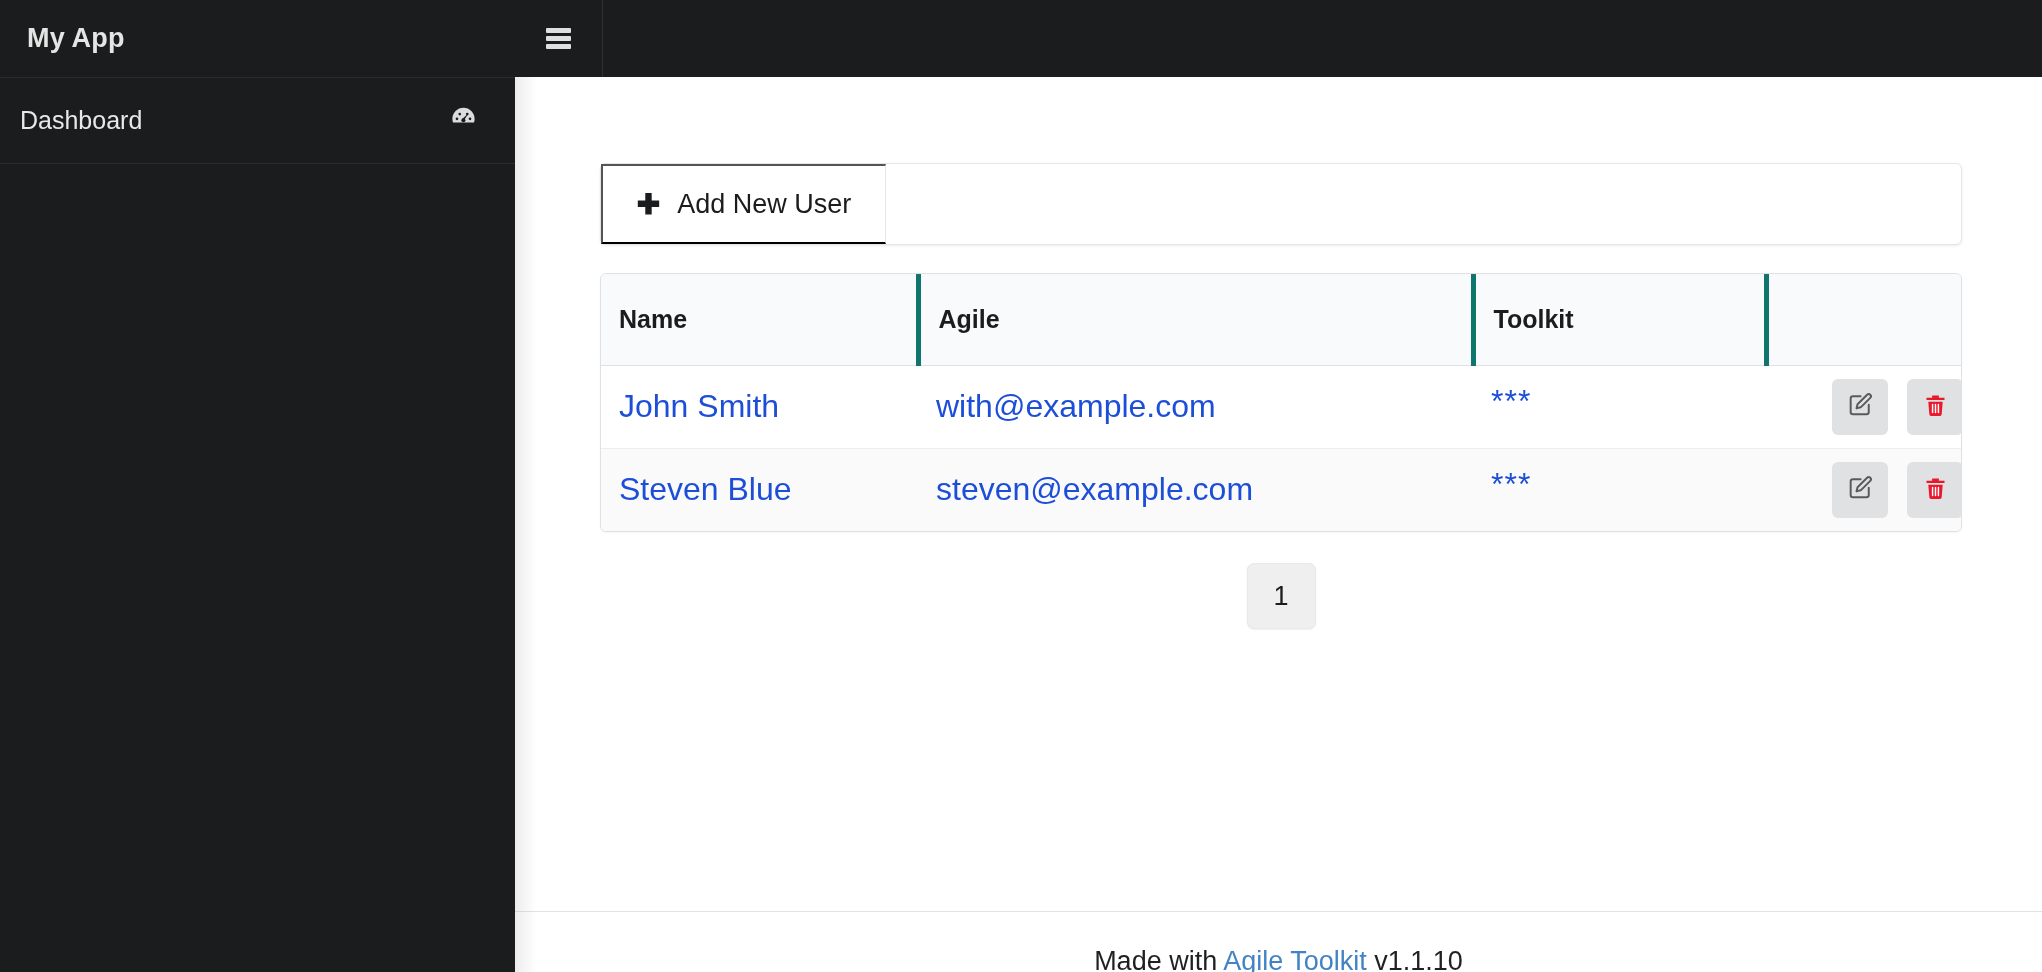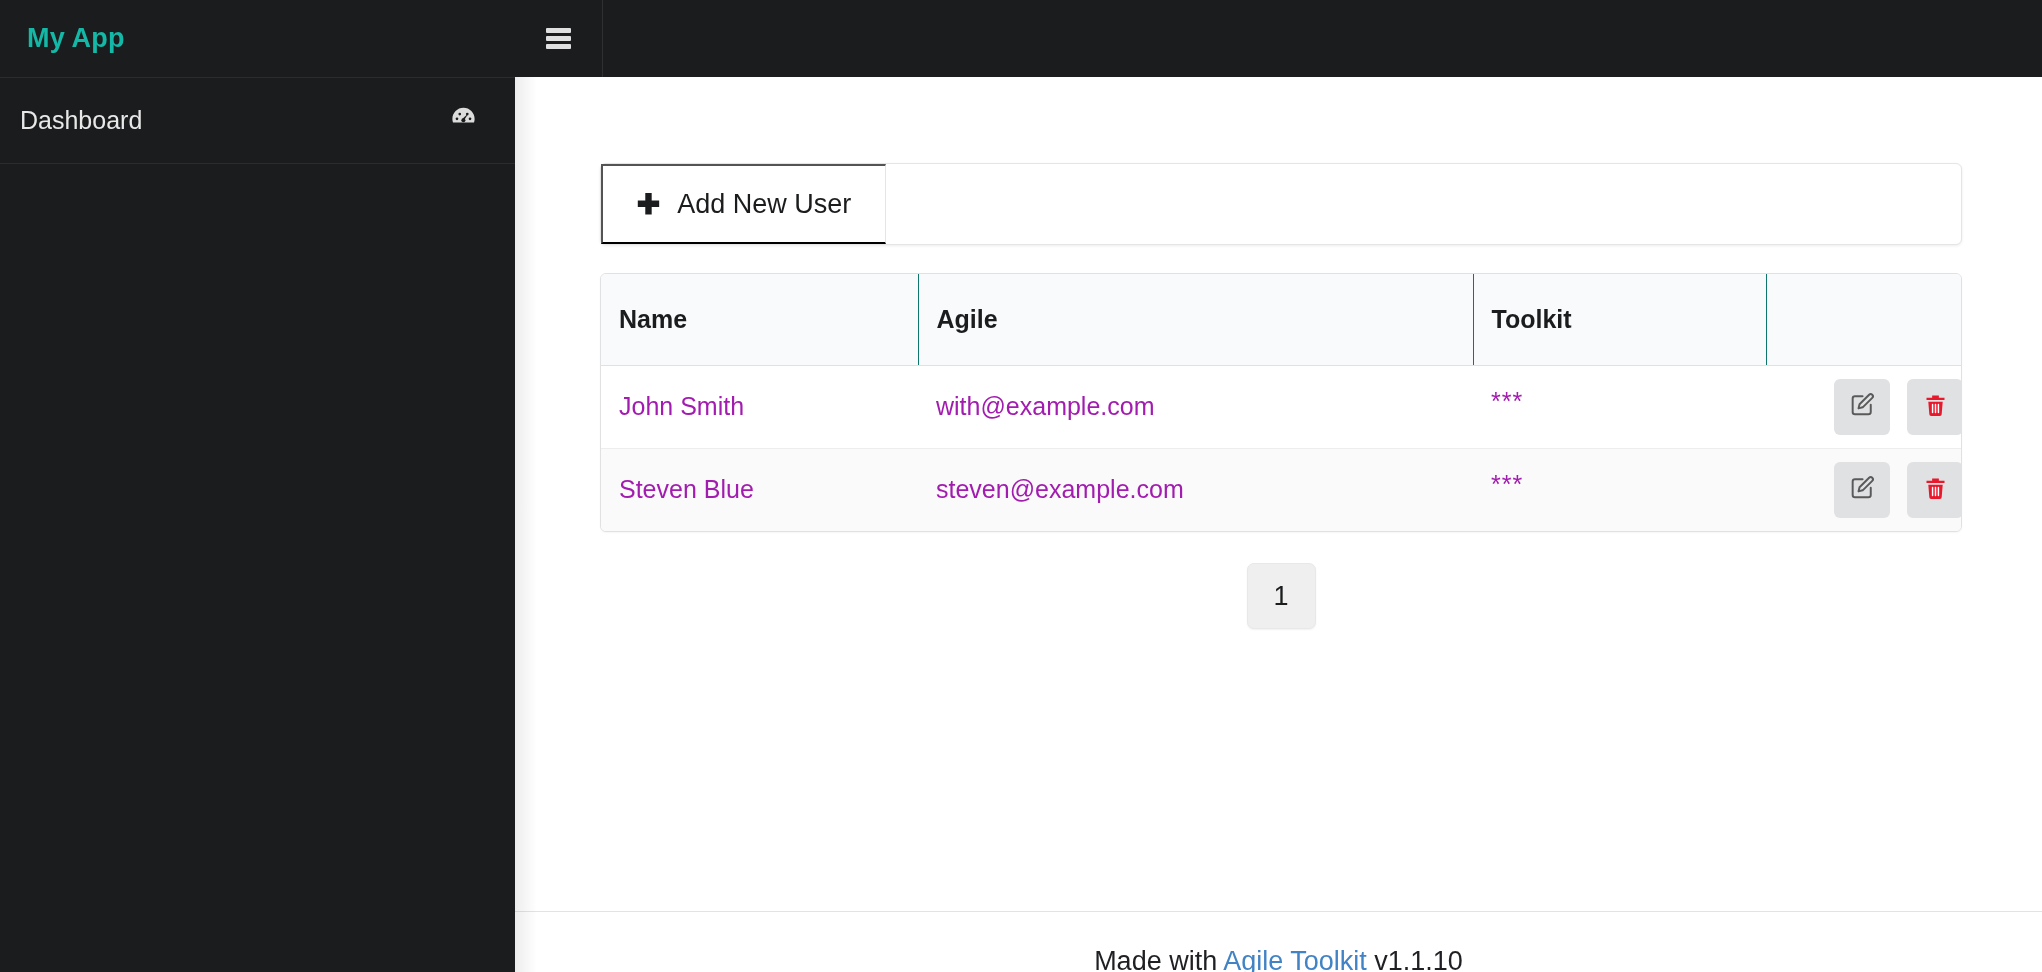--- a/index.html
+++ b/index.html
@@ -27,21 +27,21 @@
     height: 972px;
     background: #1b1c1d;
     z-index: 5;
   }
 
   .sidebar-brand {
     height: 77px;
     display: flex;
     align-items: center;
     padding-left: 27px;
-    color: #14b8a6;
+    color: #e5e5e5;
     font-size: 27px;
     font-weight: bold;
     letter-spacing: .2px;
   }
 
   .sidebar-menu {
     border-top: 1px solid #2b2c2d;
   }
 
   .sidebar-item {
@@ -176,28 +176,28 @@
 
   table.user-table th {
     background: #f9fafb;
     font-size: 25px;
     font-weight: bold;
     color: #1b1c1d;
     text-align: left;
     padding: 0 0 0 18px;
     height: 91px;
     border-bottom: 1px solid #e0e1e2;
-    border-right: 1px solid #0f766e;
+    border-right: 5px solid #0f766e;
     vertical-align: middle;
   }
   table.user-table th:last-child { border-right: none; }
 
   table.user-table td {
-    font-size: 25px;
-    color: #a21caf;
+    font-size: 32px;
+    color: #1d4ed8;
     padding: 0 0 0 18px;
     height: 83px;
     vertical-align: middle;
     border-bottom: 1px solid #ededee;
   }
 
   table.user-table tbody tr:nth-child(even) td { background: #fafafa; }
   table.user-table tbody tr:last-child td { border-bottom: none; }
 
   .col-name     { width: 317px; }

